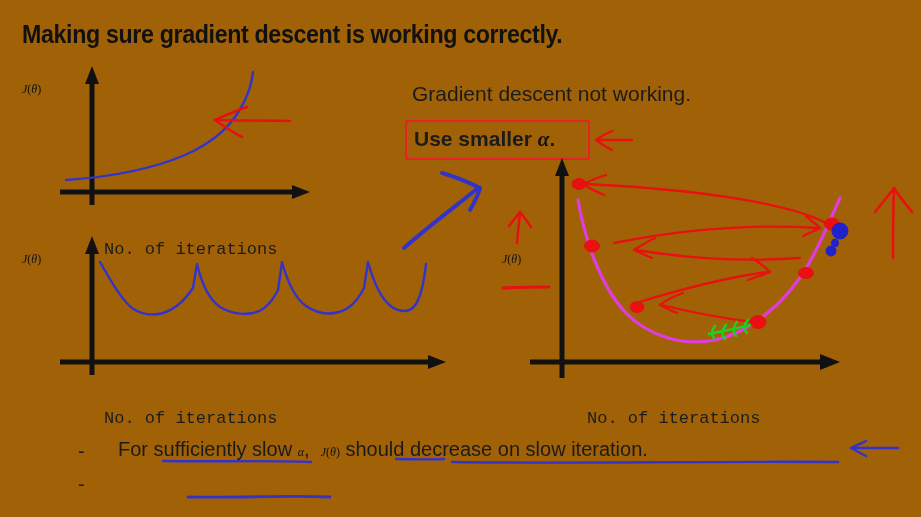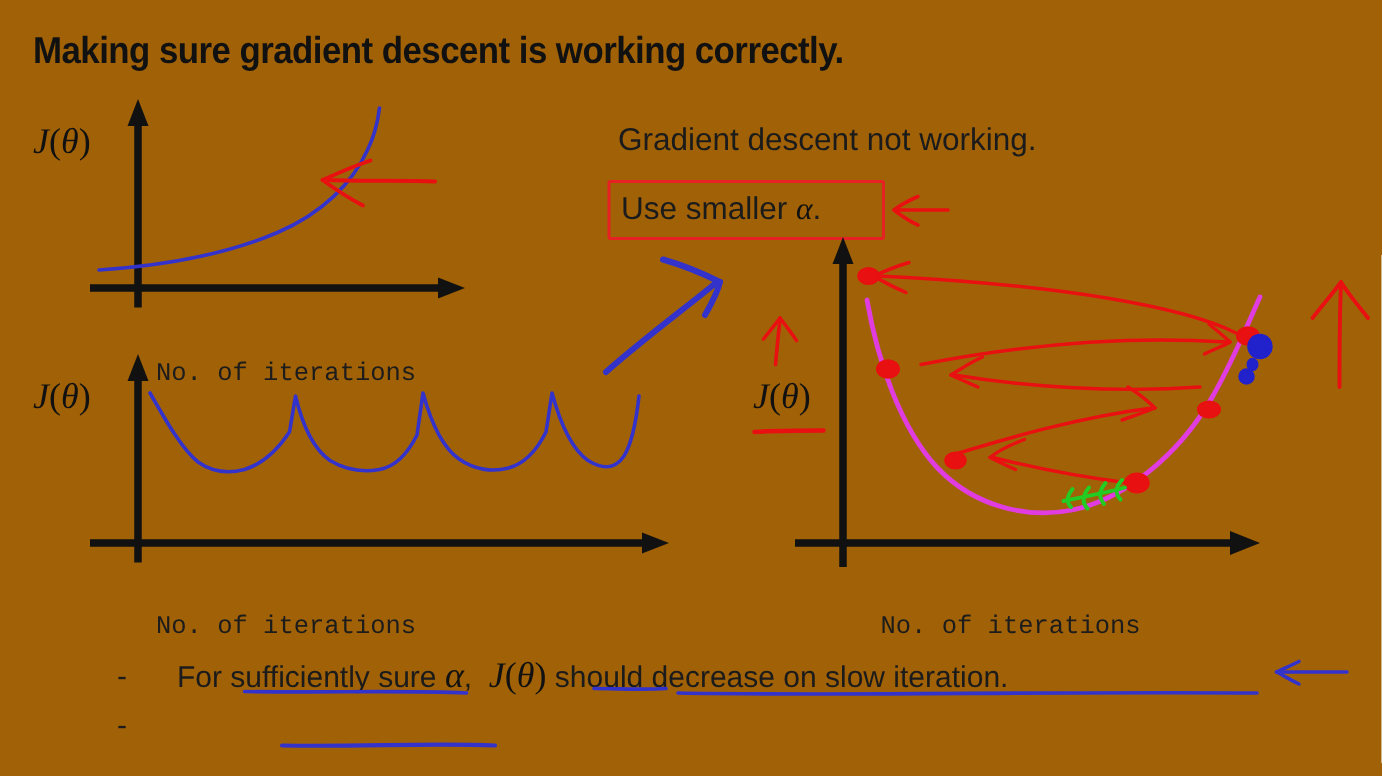--- a/index.html
+++ b/index.html
@@ -35,21 +35,21 @@
   .axis-label {
     font-size: 17px;
     color: #1c1c1c;
     white-space: nowrap;
     font-family: Liberation Mono, monospace;
     margin-top: 32px;
   }
   .math {
     font-family: "Liberation Serif", serif;
     font-style: italic;
-    font-size: 24px;
+    font-size: 12px;
     color: #111111;
     white-space: nowrap;
   }
   .math .paren { font-style: normal; }
 
   .headline {
     font-size: 21px;
     color: #1b1b1b;
     white-space: nowrap;
   }
@@ -60,21 +60,21 @@
     white-space: nowrap;
   }
   #use-smaller-box {
     left: 405px; top: 120px;
     width: 185px; height: 40px;
     border: 2.5px solid #e62222;
     border-radius: 2px;
     box-sizing: border-box;
   }
   #use-smaller-text {
-    left: 414px; top: 127px;
+    left: 414px; top: 127px; font-weight: bold;
   }
 
   .bullet-row {
     font-size: 20px;
     color: #1b1b1b;
     white-space: nowrap;
   }
   .dash {
     font-size: 20px;
     color: #1b1b1b;
@@ -109,21 +109,21 @@
   <div class="abs math" style="left:22px; top:82px;">J<span class="paren">(</span>θ<span class="paren">)</span></div>
   <div class="abs axis-label" style="left:104px; top:208px;">No. of iterations</div>
 
   <div class="abs math" style="left:22px; top:252px;">J<span class="paren">(</span>θ<span class="paren">)</span></div>
   <div class="abs axis-label" style="left:104px; top:377px;">No. of iterations</div>
 
   <div class="abs math" style="left:502px; top:252px;">J<span class="paren">(</span>θ<span class="paren">)</span></div>
   <div class="abs axis-label" style="left:587px; top:377px;">No. of iterations</div>
 
   <div class="abs dash" style="left:78px; top:440px;">-</div>
-  <div class="abs bullet-row" style="left:118px; top:438px;"><span>For sufficiently sure </span><span class="math">α</span><span>,&nbsp; </span><span class="math">J<span class="paren">(</span>θ<span class="paren">)</span></span><span> should decrease on slow iteration.</span></div>
+  <div class="abs bullet-row" style="left:118px; top:438px;"><span>For sufficiently slow </span><span class="math">α</span><span>,&nbsp; </span><span class="math">J<span class="paren">(</span>θ<span class="paren">)</span></span><span> should decrease on slow iteration.</span></div>
 
   <div class="abs dash" style="left:78px; top:473px;">-</div>
 
   <svg class="overlay" viewBox="0 0 921 517">
 
     <g>
       <line class="ink-black" x1="92" y1="80" x2="92" y2="205" stroke-width="5"></line>
       <polygon points="92,66 85,84 99,84" fill="#111111"></polygon>
       <line class="ink-black" x1="60" y1="192" x2="296" y2="192" stroke-width="5"></line>
       <polygon points="310,192 292,185 292,199" fill="#111111"></polygon>

